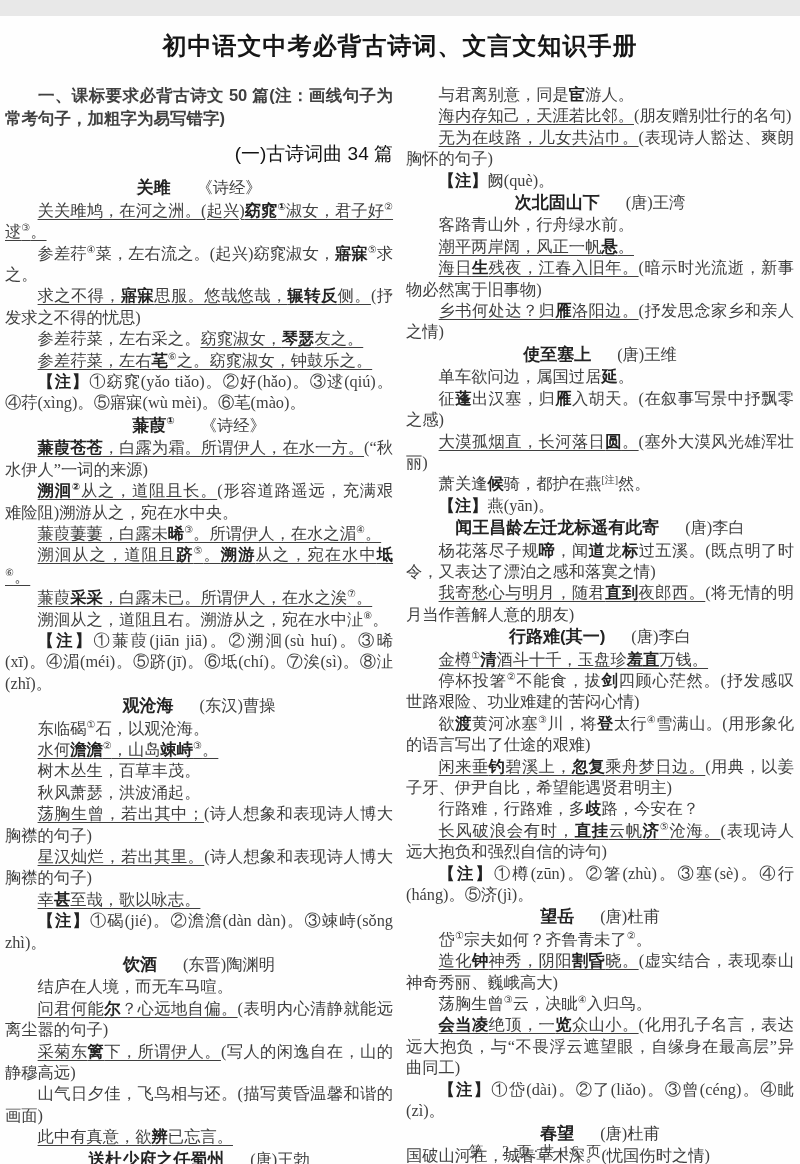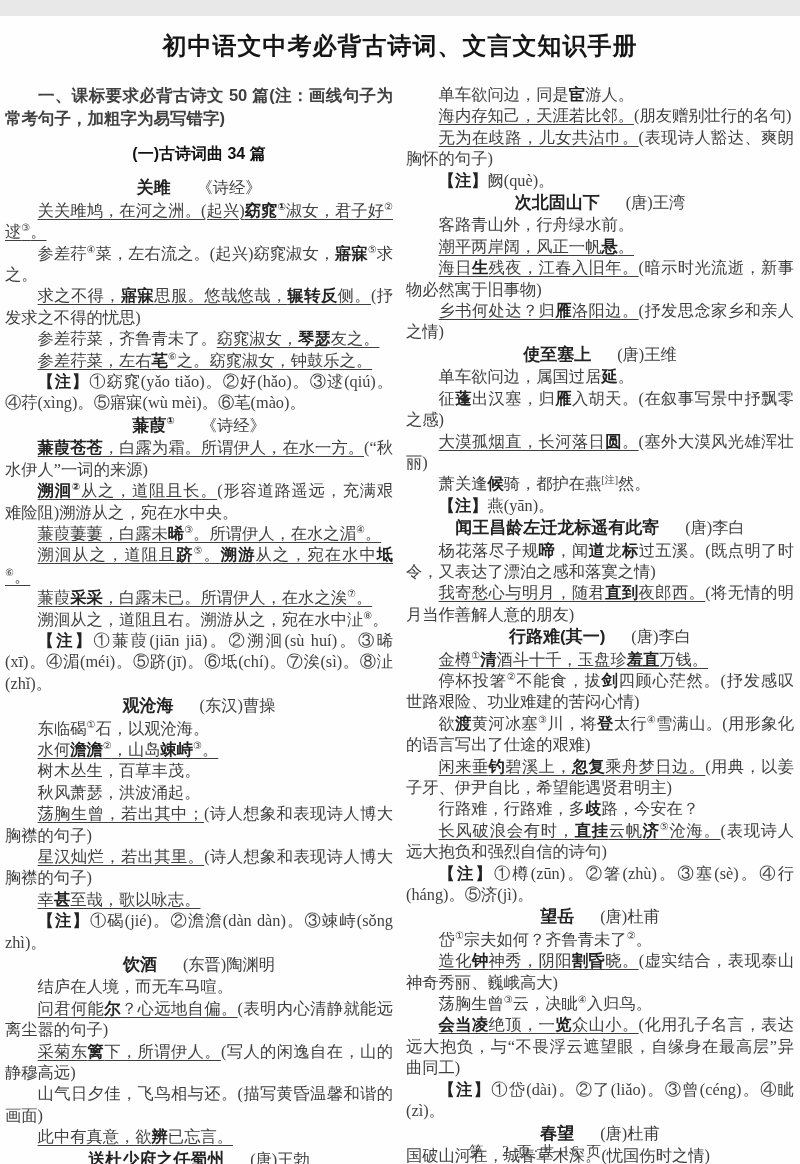--- a/index.html
+++ b/index.html
@@ -12,21 +12,21 @@
     margin:14px 0 0;text-align:center;font-size:24px;font-weight:bold;color:#161616;
     font-family:"Liberation Sans","DejaVu Sans",sans-serif;letter-spacing:1px;
   }
   .columns{display:flex;gap:13px;padding:22px 6px 0 5px;}
   .col{width:388px;flex:0 0 388px;font-size:16.3px;line-height:21.4px;text-align:justify;}
   .intro{
     margin:0 0 2px;text-indent:2em;font-weight:bold;color:#404040;
     font-family:"Liberation Sans","DejaVu Sans",sans-serif;font-size:16.5px;line-height:23px;
   }
   .section{
-    text-align:center;font-weight:bold;color:#121212;font-size:16px;margin:13px 0;
+    text-align:right;font-weight:normal;color:#121212;font-size:19px;margin:13px 0;
     font-family:"Liberation Sans","DejaVu Sans",sans-serif;text-indent:0;
   }
   .ptitle{text-align:center;margin:1px 0;text-indent:0;}
   .pt{
     font-weight:bold;color:#1a1a1a;font-size:17px;
     font-family:"Liberation Sans","DejaVu Sans",sans-serif;
   }
   .psrc{margin-left:26px;color:#3f3f3f;}
   .para{margin:0;text-indent:2em;}
   .para.ni{text-indent:0;}
@@ -44,21 +44,21 @@
 <div class="page">
   <h1 class="doc-title">初中语文中考必背古诗词、文言文知识手册</h1>
   <div class="columns">
     <div class="col" id="col-left">
         <p class="intro"><span>一、课标要求必背古诗文 50 篇(注：画线句子为常考句子，加粗字为易写错字)</span></p>
         <div class="section">(一)古诗词曲 34 篇</div>
         <div class="ptitle"><span class="pt"><span class="b">关雎</span></span><span class="psrc">《诗经》</span></div>
         <p class="para"><span class="u"><span>关关雎鸠，在河之洲。(起兴)</span></span><span class="u"><span class="b">窈窕</span></span><span class="u"><span class="b sup">①</span></span><span class="u"><span>淑女，君子好</span></span><span class="u"><span class="sup">②</span></span><span class="u"><span>逑</span></span><span class="u"><span class="sup">③</span></span><span class="u"><span>。</span></span></p>
         <p class="para"><span>参差荇</span><span class="sup">④</span><span>菜，左右流之。(起兴)窈窕淑女，</span><span class="b">寤寐</span><span class="sup">⑤</span><span>求之。</span></p>
         <p class="para"><span class="u"><span>求之不得，</span></span><span class="u"><span class="b">寤寐</span></span><span class="u"><span>思服。悠哉悠哉，</span></span><span class="u"><span class="b">辗转反</span></span><span class="u"><span>侧。</span></span><span>(抒发求之不得的忧思)</span></p>
-        <p class="para"><span>参差荇菜，齐鲁青未了。</span><span class="u"><span>窈窕淑女，</span></span><span class="u"><span class="b">琴瑟</span></span><span class="u"><span>友之。</span></span></p>
+        <p class="para"><span>参差荇菜，左右采之。</span><span class="u"><span>窈窕淑女，</span></span><span class="u"><span class="b">琴瑟</span></span><span class="u"><span>友之。</span></span></p>
         <p class="para"><span class="u"><span>参差荇菜，左右</span></span><span class="u"><span class="b">芼</span></span><span class="u"><span class="sup">⑥</span></span><span class="u"><span>之。窈窕淑女，钟鼓乐之。</span></span></p>
         <p class="para"><span class="b">【注】</span><span>①窈窕(yǎo tiǎo)。②好(hǎo)。③逑(qiú)。④荇(xìng)。⑤寤寐(wù mèi)。⑥芼(mào)。</span></p>
         <div class="ptitle"><span class="pt"><span class="b">蒹葭</span><span class="b sup">①</span></span><span class="psrc">《诗经》</span></div>
         <p class="para"><span class="u"><span class="b">蒹葭苍苍</span></span><span class="u"><span>，白露为霜。所谓伊人，在水一方。</span></span><span>(“秋水伊人”一词的来源)</span></p>
         <p class="para"><span class="u"><span class="b">溯洄</span></span><span class="u"><span class="b sup">②</span></span><span class="u"><span>从之，道阻且长。</span></span><span>(形容道路遥远，充满艰难险阻)溯游从之，宛在水中央。</span></p>
         <p class="para"><span class="u"><span>蒹葭萋萋，白露未</span></span><span class="u"><span class="b">晞</span></span><span class="u"><span class="sup">③</span></span><span class="u"><span>。所谓伊人，在水之湄</span></span><span class="u"><span class="sup">④</span></span><span class="u"><span>。</span></span></p>
         <p class="para"><span class="u"><span>溯洄从之，道阻且</span></span><span class="u"><span class="b">跻</span></span><span class="u"><span class="sup">⑤</span></span><span class="u"><span>。</span></span><span class="u"><span class="b">溯游</span></span><span class="u"><span>从之，宛在水中</span></span><span class="u"><span class="b">坻</span></span><span class="u"><span class="sup">⑥</span></span><span class="u"><span>。</span></span></p>
         <p class="para"><span class="u"><span>蒹葭</span></span><span class="u"><span class="b">采采</span></span><span class="u"><span>，白露未已。所谓伊人，在水之涘</span></span><span class="u"><span class="sup">⑦</span></span><span class="u"><span>。</span></span></p>
         <p class="para"><span>溯洄从之，道阻且右。溯游从之，宛在水中沚</span><span class="sup">⑧</span><span>。</span></p>
         <p class="para"><span class="b">【注】</span><span>①蒹葭(jiān jiā)。②溯洄(sù huí)。③晞(xī)。④湄(méi)。⑤跻(jī)。⑥坻(chí)。⑦涘(sì)。⑧沚(zhǐ)。</span></p>
@@ -74,21 +74,21 @@
         <div class="ptitle"><span class="pt"><span class="b">饮酒</span></span><span class="psrc">(东晋)陶渊明</span></div>
         <p class="para"><span>结庐在人境，而无车马喧。</span></p>
         <p class="para"><span class="u"><span>问君何能</span></span><span class="u"><span class="b">尔</span></span><span class="u"><span>？心远地自偏。</span></span><span>(表明内心清静就能远离尘嚣的句子)</span></p>
         <p class="para"><span class="u"><span>采菊东</span></span><span class="u"><span class="b">篱</span></span><span class="u"><span>下，所谓伊人。</span></span><span>(写人的闲逸自在，山的静穆高远)</span></p>
         <p class="para"><span>山气日夕佳，飞鸟相与还。(描写黄昏温馨和谐的画面)</span></p>
         <p class="para"><span class="u"><span>此中有真意，欲</span></span><span class="u"><span class="b">辨</span></span><span class="u"><span>已忘言。</span></span></p>
         <div class="ptitle"><span class="pt"><span class="b">送杜少府之任蜀州</span></span><span class="psrc">(唐)王勃</span></div>
         <p class="para"><span>城阙</span><span class="sup">[注]</span><span>辅三秦，风烟望五津。(写送别地点和友人要去的地方的句子)</span></p>
       </div>
     <div class="col" id="col-right">
-        <p class="para"><span>单车欲问边，同是</span><span class="b">宦</span><span>游人。</span></p>
+        <p class="para"><span>与君离别意，同是</span><span class="b">宦</span><span>游人。</span></p>
         <p class="para"><span class="u"><span>海内存知己，天涯若比邻。</span></span><span>(朋友赠别壮行的名句)</span></p>
         <p class="para"><span class="u"><span>无为在歧路，儿女共沾巾。</span></span><span>(表现诗人豁达、爽朗胸怀的句子)</span></p>
         <p class="para"><span class="b">【注】</span><span>阙(què)。</span></p>
         <div class="ptitle"><span class="pt"><span class="b">次北固山下</span></span><span class="psrc">(唐)王湾</span></div>
         <p class="para"><span>客路青山外，行舟绿水前。</span></p>
         <p class="para"><span class="u"><span>潮平两岸阔，风正一帆</span></span><span class="u"><span class="b">悬</span></span><span class="u"><span>。</span></span></p>
         <p class="para"><span class="u"><span>海日</span></span><span class="u"><span class="b">生</span></span><span class="u"><span>残夜，江春入旧年。</span></span><span>(暗示时光流逝，新事物必然寓于旧事物)</span></p>
         <p class="para"><span class="u"><span>乡书何处达？归</span></span><span class="u"><span class="b">雁</span></span><span class="u"><span>洛阳边。</span></span><span>(抒发思念家乡和亲人之情)</span></p>
         <div class="ptitle"><span class="pt"><span class="b">使至塞上</span></span><span class="psrc">(唐)王维</span></div>
         <p class="para"><span>单车欲问边，属国过居</span><span class="b">延</span><span>。</span></p>

